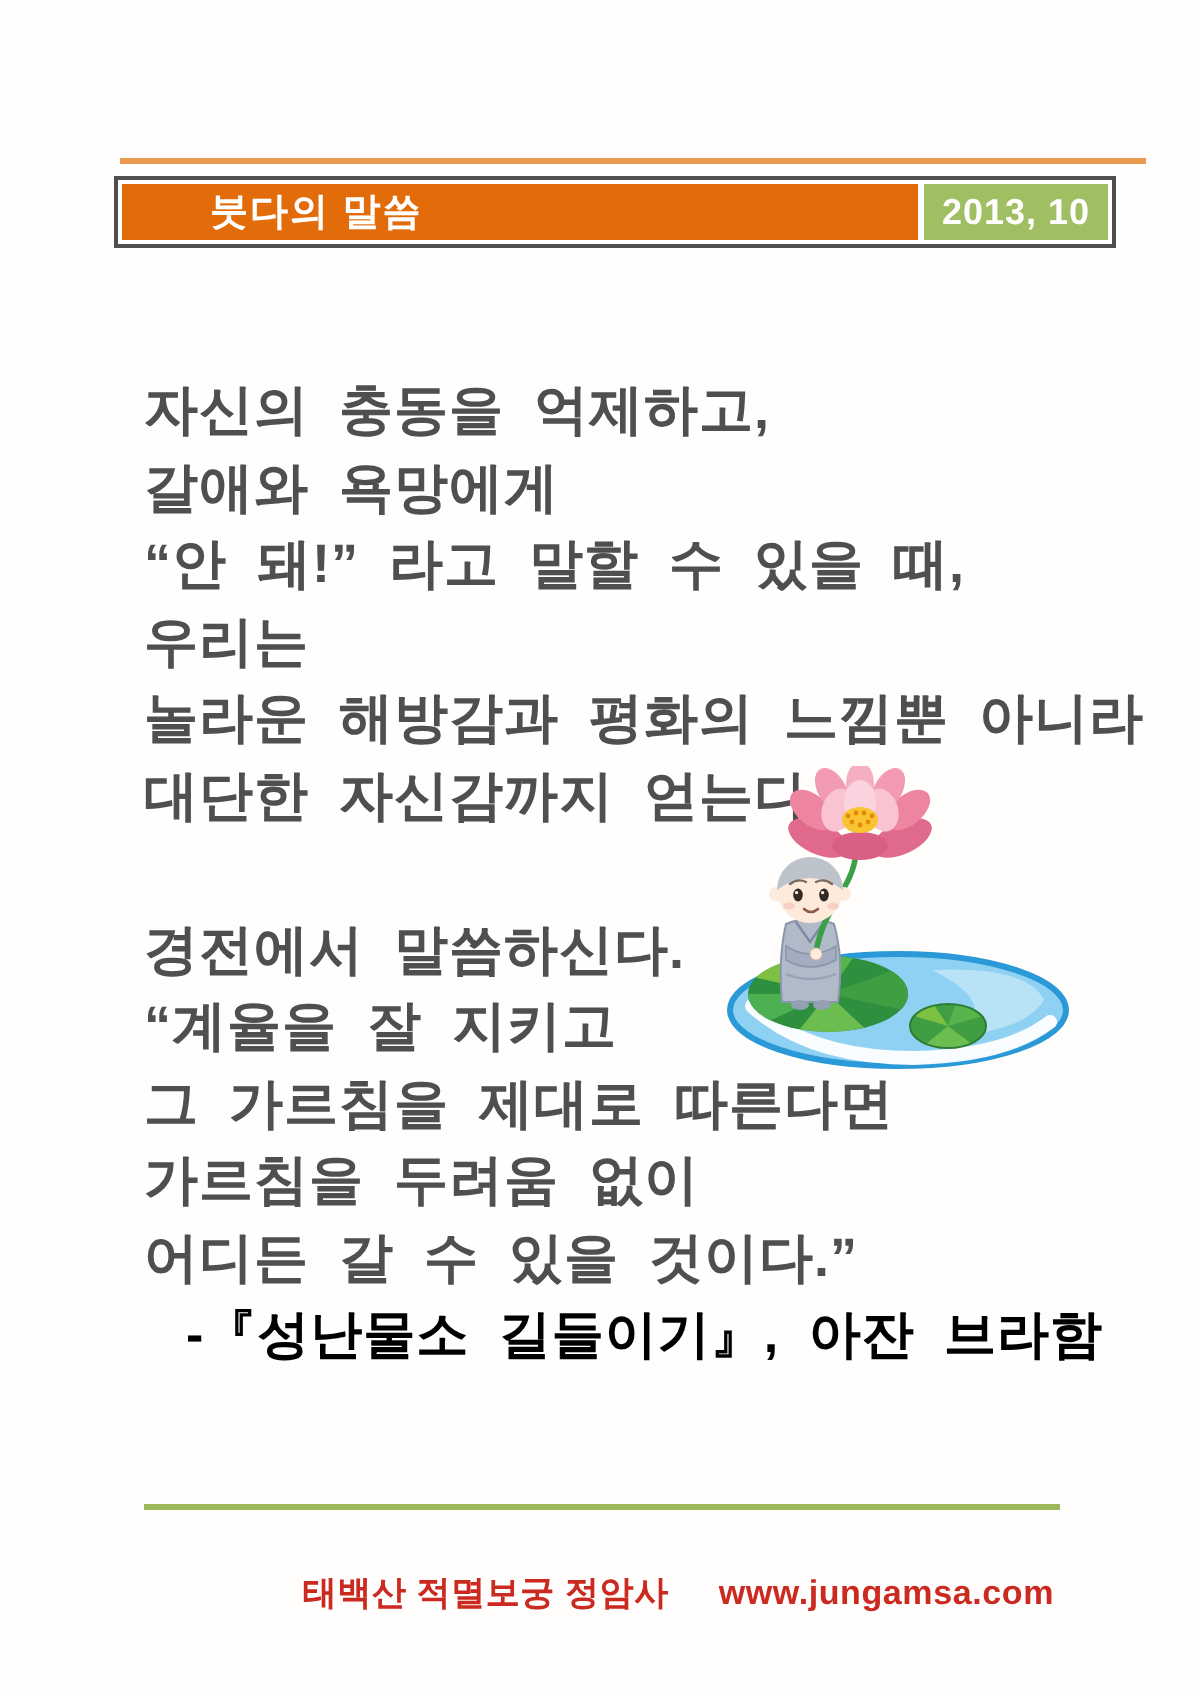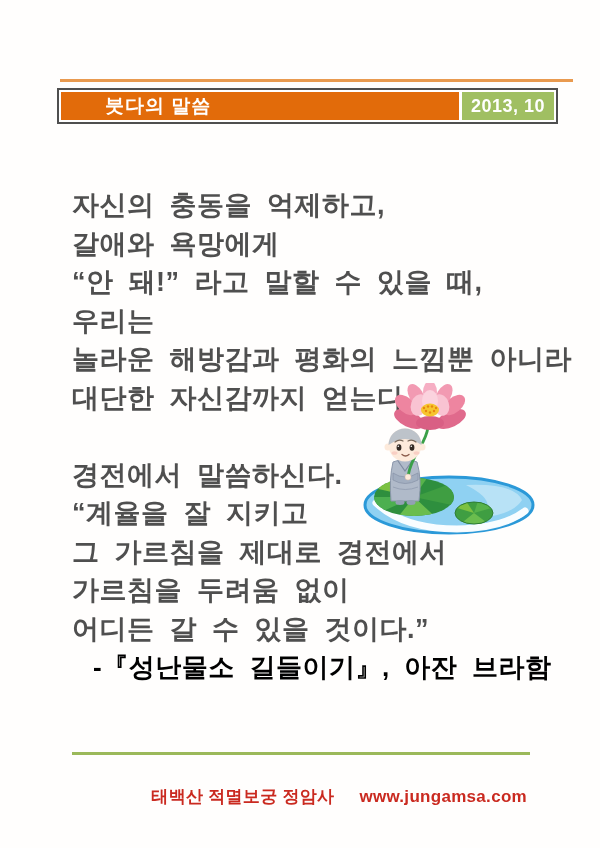--- a/index.html
+++ b/index.html
@@ -86,21 +86,21 @@
   <div class="body-text">
     <div class="line">자신의 충동을 억제하고,</div>
     <div class="line">갈애와 욕망에게</div>
     <div class="line">“안 돼!” 라고 말할 수 있을 때,</div>
     <div class="line">우리는</div>
     <div class="line">놀라운 해방감과 평화의 느낌뿐 아니라</div>
     <div class="line">대단한 자신감까지 얻는다.</div>
     <div class="line-spacer"></div>
     <div class="line">경전에서 말씀하신다.</div>
     <div class="line">“계율을 잘 지키고</div>
-    <div class="line">그 가르침을 제대로 경전에서</div>
+    <div class="line">그 가르침을 제대로 따른다면</div>
     <div class="line">가르침을 두려움 없이</div>
     <div class="line">어디든 갈 수 있을 것이다.”</div>
     <div class="attribution">-『성난물소 길들이기』, 아잔 브라함</div>
   </div>
 
   <svg class="illustration" viewBox="0 0 178 152" xmlns="http://www.w3.org/2000/svg" aria-hidden="true">
     <defs>
       <clipPath id="pad1">
           <ellipse cx="52" cy="114" rx="40" ry="19"></ellipse>
         </clipPath>

